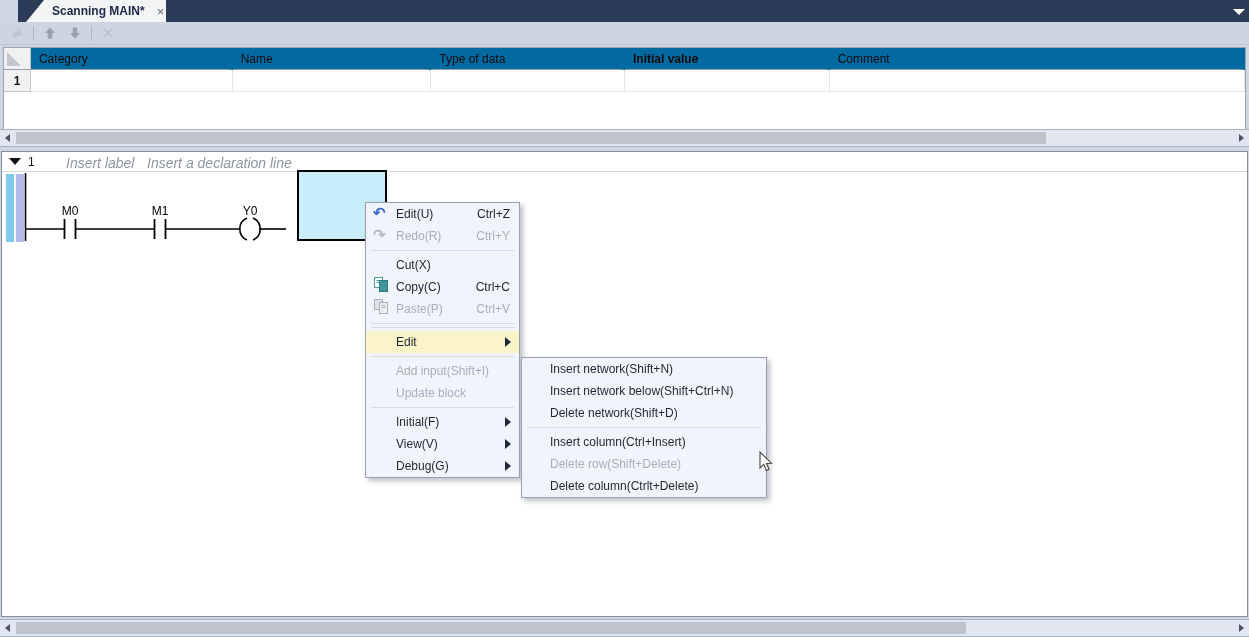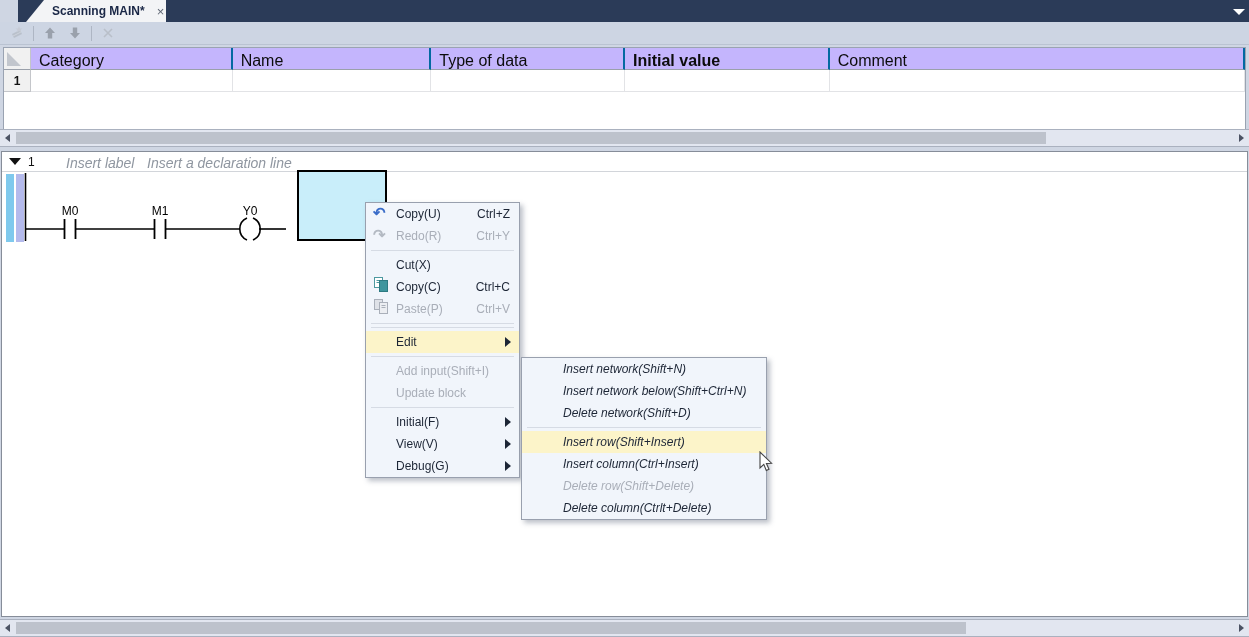--- a/index.html
+++ b/index.html
@@ -21,22 +21,22 @@
     border-left:6px solid transparent;border-right:6px solid transparent;border-top:6px solid #fff;}
   
   .toolbar{position:absolute;left:0;top:22px;width:1249px;height:23px;background:#cdd5e3;
     border-bottom:1px solid #bac3d2;display:flex;align-items:center;padding-left:8px;box-sizing:border-box;gap:7px;}
   .tb-sep{width:1px;height:15px;background:#aeb6c4;}
   .tb-btn{width:18px;height:18px;display:flex;align-items:center;justify-content:center;}
   
   .grid{position:absolute;left:3px;top:47px;width:1243px;height:82px;background:#fff;
     border:1px solid #9aa3b2;border-bottom:none;box-sizing:border-box;}
   .g-head{display:flex;height:22px;}
-  .g-hcell{box-sizing:border-box;background:#c4b5fd;border-right:2px solid #0369a1;
-    border-bottom:1px solid #9aa0aa;font-size:16px;color:#0c0c0c;padding:4px 0 0 8px;white-space:nowrap;overflow:hidden;}
+  .g-hcell{box-sizing:border-box;background:#0369a1;border-right:5px solid #0369a1;
+    border-bottom:1px solid #9aa0aa;font-size:12px;color:#0c0c0c;padding:4px 0 0 8px;white-space:nowrap;overflow:hidden;}
   .g-corner{position:relative;background:#f1f1f1;border-right:1px solid #c4c6ca;border-bottom:1px solid #9aa0aa;box-sizing:border-box;}
   .g-corner::after{content:"";position:absolute;left:3px;bottom:3px;width:0;height:0;
     border-bottom:14px solid #c2c6cd;border-right:14px solid transparent;}
   .g-row{display:flex;height:22px;}
   .g-num{box-sizing:border-box;background:#f1f1f1;border-right:1px solid #c4c6ca;border-bottom:1px solid #c4c6ca;
     font-size:12px;font-weight:bold;color:#111;text-align:center;padding-top:4px;}
   .g-cell{box-sizing:border-box;background:#fff;border-right:1px solid #e2e3e6;border-bottom:1px solid #e2e3e6;}
   
   .hscroll{position:absolute;left:0;width:1249px;height:18px;background:#e2e6f0;
     border-top:1px solid #aab1bf;border-bottom:1px solid #aab1bf;box-sizing:border-box;}
@@ -60,21 +60,21 @@
   .ladder-svg{position:absolute;left:0;top:19px;}
   .sel-cell{position:absolute;left:295px;top:18px;width:90px;height:71px;
     border:2px solid #000;box-sizing:border-box;}
   
   .menu{position:absolute;background:#f1f5fb;border:1px solid #99a0ae;
     box-shadow:3px 3px 5px rgba(80,90,110,.38);z-index:10;box-sizing:border-box;}
   #main-menu{left:365px;top:202px;width:155px;}
   #edit-submenu{left:521px;top:357px;width:246px;}
   .mi{position:relative;height:22px;line-height:22px;font-size:12px;color:#1d2636;
     padding-left:30px;box-sizing:border-box;white-space:nowrap;}
-  #edit-submenu .mi{padding-left:41px;font-style:italic;}
+  #edit-submenu .mi{padding-left:28px;}
   .mi.disabled{color:#a9aeb8;}
   .mi.hl{background:#fcf4c9;}
   .mi .sc{position:absolute;right:9px;}
   .mi .arrow{position:absolute;right:8px;top:6px;width:0;height:0;
     border-top:5px solid transparent;border-bottom:5px solid transparent;border-left:6px solid #1d2636;}
   .mic{position:absolute;left:7px;top:0px;width:18px;height:20px;font-size:15px;font-weight:bold;line-height:20px;}
   .msep{height:1px;background:#d6dbe4;margin:3px 5px;}
   
   .cursor{position:absolute;left:755px;top:451px;z-index:20;}
 </style>
@@ -177,21 +177,21 @@
       <path d="M245 47 A 12 12 0 0 0 245 69" stroke="#000" stroke-width="1.6" fill="none"></path>
       <path d="M251 47 A 12 12 0 0 1 251 69" stroke="#000" stroke-width="1.6" fill="none"></path>
       <text x="248" y="44" font-size="12" text-anchor="middle" fill="#000">Y0</text>
     </g>
   </svg>
 
   <div class="sel-cell" style="background: rgb(201, 238, 250);"></div>
 </div>
 
 <div class="menu" id="main-menu">
-    <div class="mi"><span class="mic"><span style="color:#3a6cc8">↶</span></span><span>Copy(U)</span><span class="sc">Ctrl+Z</span></div>
+    <div class="mi"><span class="mic"><span style="color:#3a6cc8">↶</span></span><span>Edit(U)</span><span class="sc">Ctrl+Z</span></div>
     <div class="mi disabled"><span class="mic"><span style="color:#b4bac3">↷</span></span><span>Redo(R)</span><span class="sc">Ctrl+Y</span></div>
     <div class="msep"></div>
     <div class="mi"><span>Cut(X)</span></div>
     <div class="mi"><span class="mic"><svg width="16" height="17" viewBox="0 0 16 17">
           <rect x="1.5" y="1.5" width="8" height="10" fill="#fff" stroke="#4d99a0"></rect>
           <line x1="3.5" y1="4.5" x2="7.5" y2="4.5" stroke="#4d99a0"></line>
           <line x1="3.5" y1="6.5" x2="7.5" y2="6.5" stroke="#4d99a0"></line>
           <rect x="6.5" y="4.5" width="8" height="11" fill="#3f969e" stroke="#2d7a82"></rect>
         </svg></span><span>Copy(C)</span><span class="sc">Ctrl+C</span></div>
     <div class="mi disabled"><span class="mic"><svg width="16" height="17" viewBox="0 0 16 17">
@@ -209,21 +209,20 @@
     <div class="msep"></div>
     <div class="mi"><span>Initial(F)</span><span class="arrow"></span></div>
     <div class="mi"><span>View(V)</span><span class="arrow"></span></div>
     <div class="mi"><span>Debug(G)</span><span class="arrow"></span></div>
   </div>
 <div class="menu" id="edit-submenu">
     <div class="mi"><span>Insert network(Shift+N)</span></div>
     <div class="mi"><span>Insert network below(Shift+Ctrl+N)</span></div>
     <div class="mi"><span>Delete network(Shift+D)</span></div>
     <div class="msep"></div>
-    <div class="mi hl" style="background: rgb(252, 244, 201);"><span>Insert row(Shift+Insert)</span></div>
     <div class="mi"><span>Insert column(Ctrl+Insert)</span></div>
     <div class="mi disabled"><span>Delete row(Shift+Delete)</span></div>
     <div class="mi"><span>Delete column(Ctrlt+Delete)</span></div>
   </div>
 
 <div class="hscroll" style="top:619px;">
   <span class="sb-arrow sb-left"></span>
   <span class="sb-thumb" style="left:16px;width:950px;"></span>
   <span class="sb-arrow sb-right"></span>
 </div>

